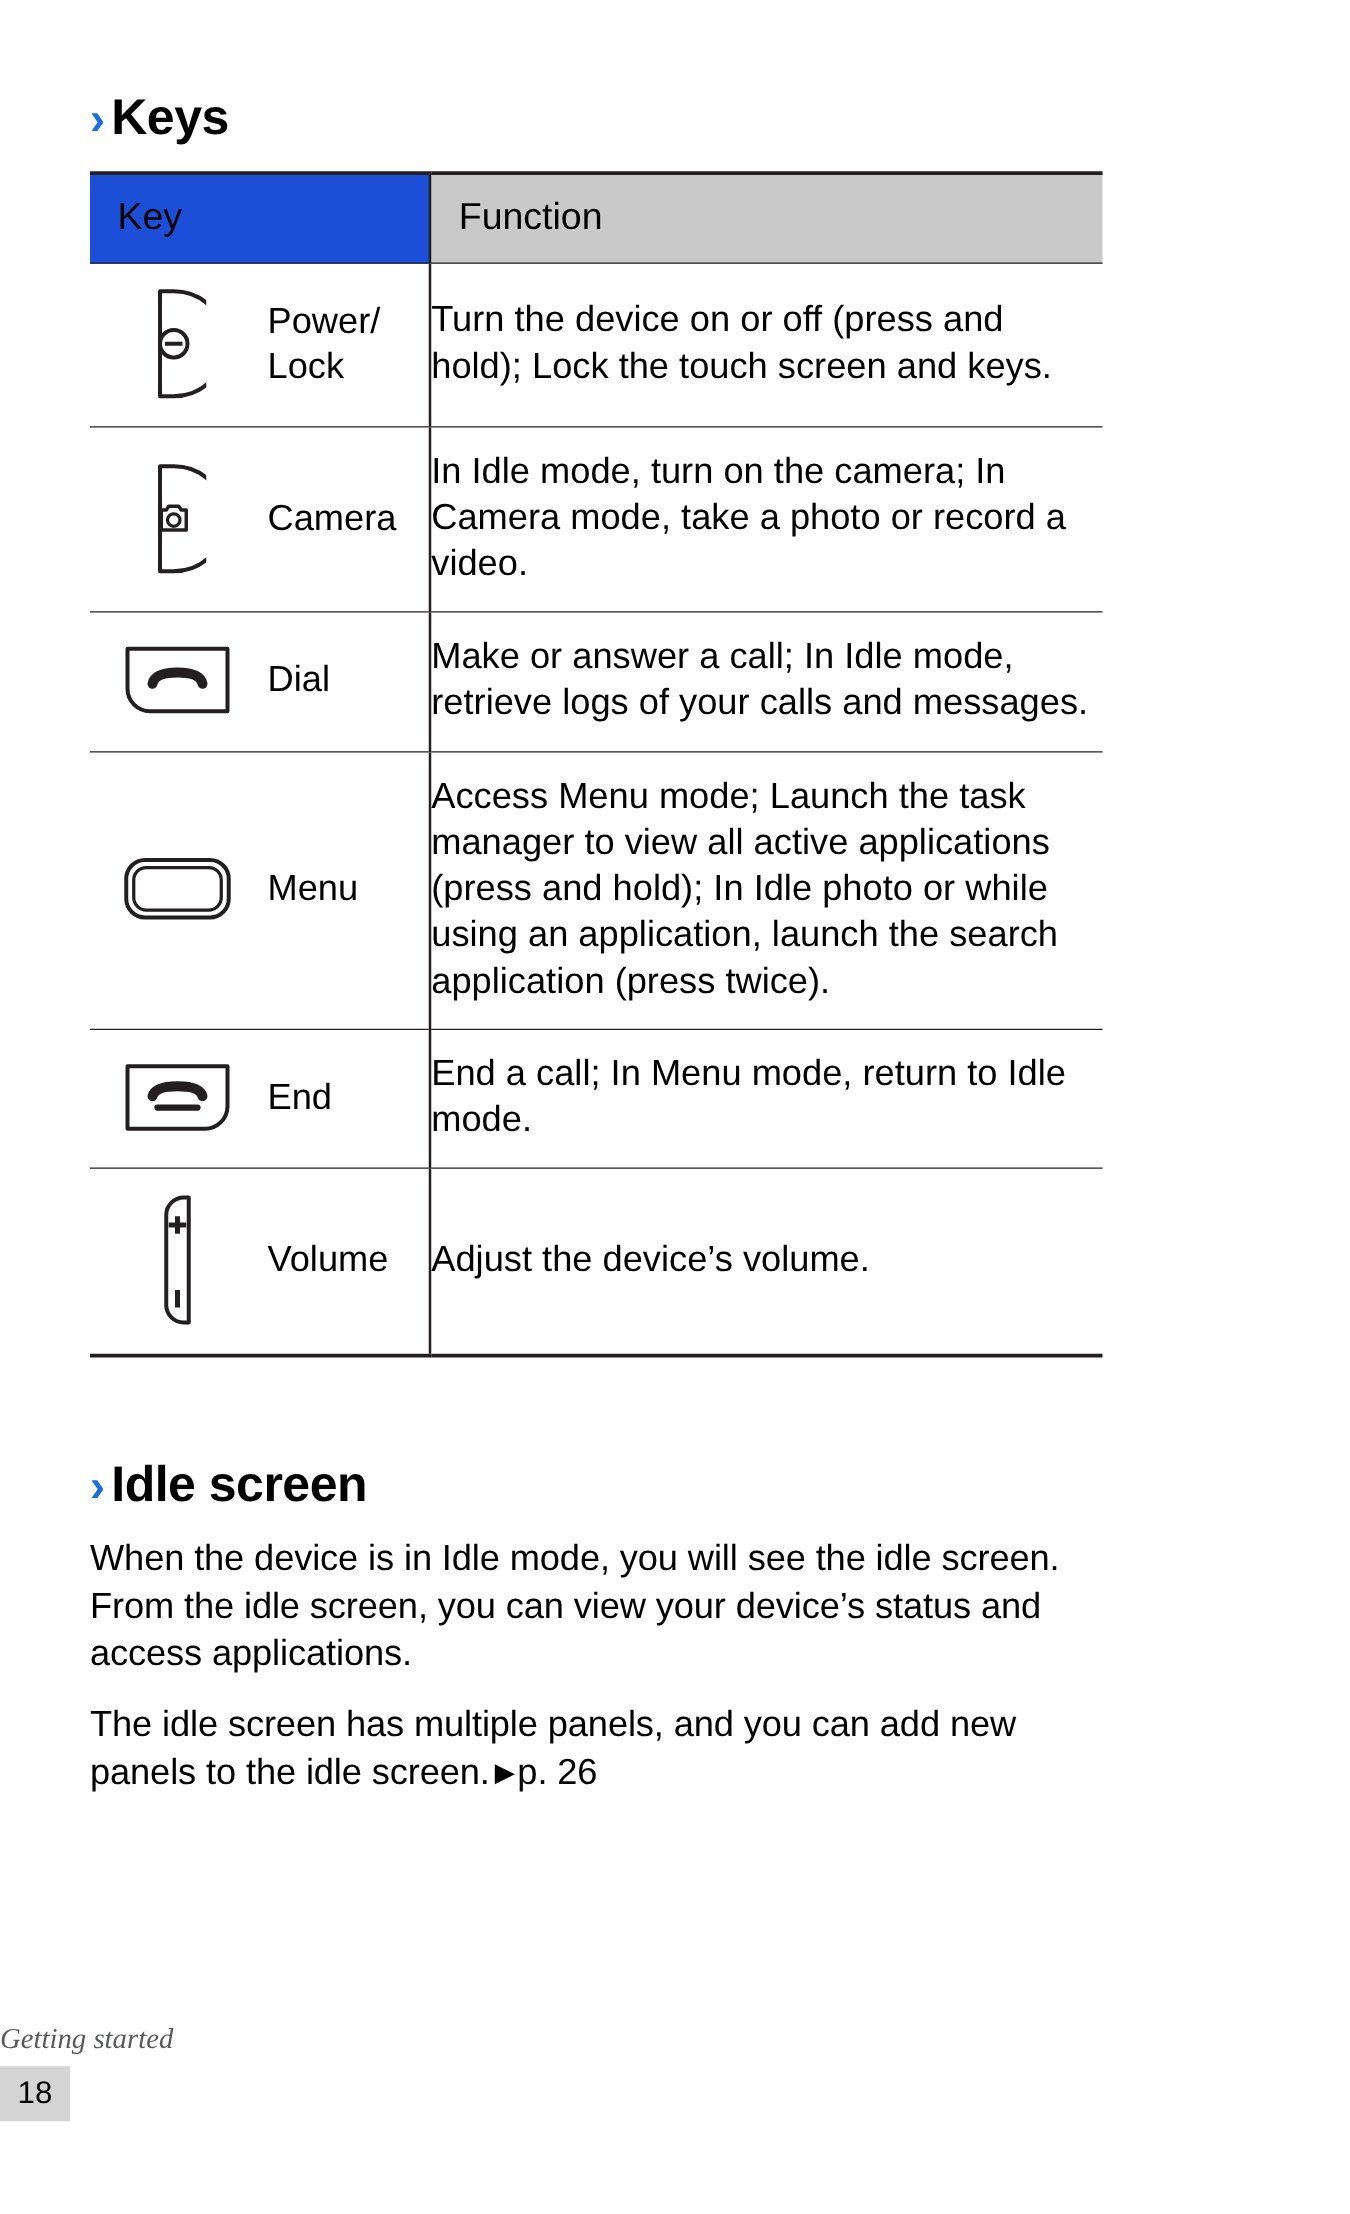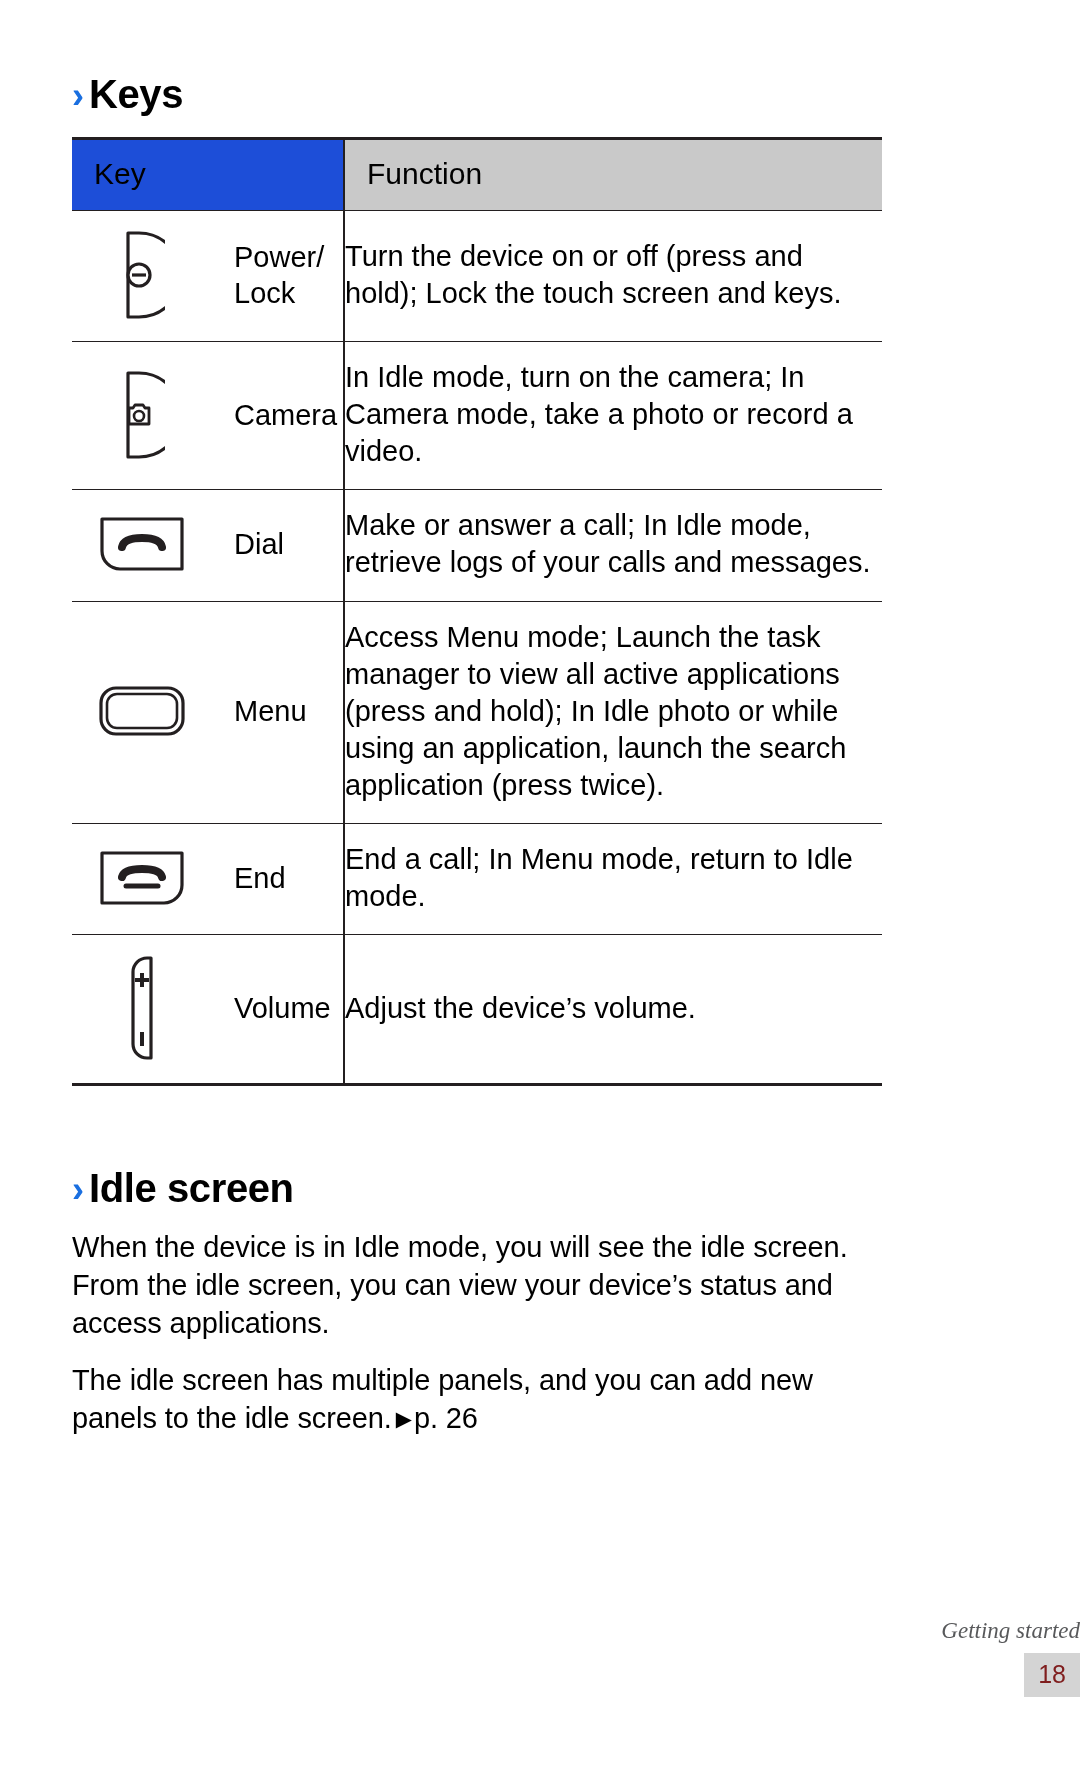--- a/index.html
+++ b/index.html
@@ -87,21 +87,21 @@
   }
   td.cell-fn {
     border-left: 2px solid #231f20;
     padding-left: 20px;
     padding-right: 10px;
   }
 
   .keyrow-inner {
     display: flex;
     align-items: center;
-    gap: 20px;
+    gap: 0;
   }
   .icon-slot {
     width: 140px;
     min-width: 140px;
     display: flex;
     align-items: center;
     justify-content: center;
   }
   .key-label {
     flex: 1;
@@ -126,34 +126,34 @@
     vertical-align: 2px;
     padding: 0 2px 0 4px;
   }
 
   
   .footer {
     position: absolute;
     left: 0;
     right: 0;
     bottom: 74px;
-    text-align: right;
+    text-align: left;
     margin-top: 44px;
   }
   .footer-title {
     font-family: "Liberation Serif", "DejaVu Serif", serif;
     font-style: italic;
     font-size: 23px;
     color: #58595b;
     margin-bottom: 9px;
   }
   .page-num {
     display: inline-block;
     background: #d4d4d4;
-    color: #7f1d1d;
+    color: #000000;
     font-size: 25px;
     line-height: 1;
     padding: 9px 14px 10px 14px;
     min-width: 26px;
   }
 
   svg { display: block; }
 </style>
 </head>
 <body>

